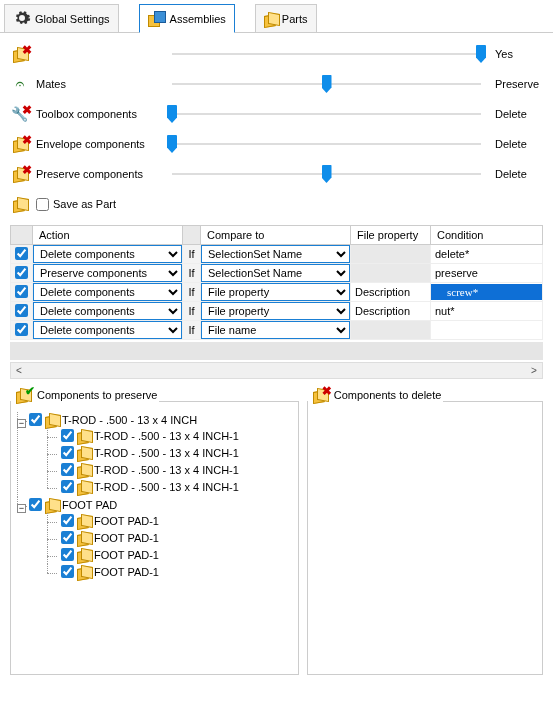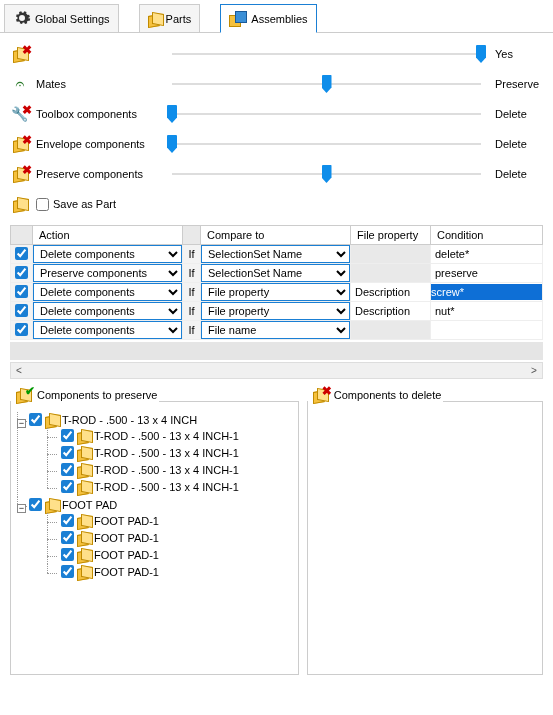--- a/index.html
+++ b/index.html
@@ -109,22 +109,23 @@
     width: 100%;
     border: 1px solid #1a7fd4;
     font-size: 11px;
     padding: 1px 2px;
     background: #fff;
   }
   .if-cell { text-align: center; font-size: 11px; }
   .cond-sel {
     background: #0e6fd6;
     color: #fff;
-    padding: 2px 0;
+    padding: 2px 16px;
     display: block;
+    font-family: Liberation Serif, serif;
   }
   .cond-txt { padding: 2px 4px; display: block; }
   .graybar {
     height: 18px;
     background: #e5e5e5;
     margin-top: 2px;
   }
   .hscroll {
     height: 17px;
     background: #f0f0f0;
@@ -239,27 +240,27 @@
 
 <div class="tabs">
   <div class="tab">
     <span class="ico gear-ico">
       <svg viewBox="0 0 24 24">
           <path fill="#333" d="M12 8a4 4 0 100 8 4 4 0 000-8zm9 4l2 1-1 3-2-.5a8 8 0 01-1.5 1.5l.5 2-3 1-1-2a8 8 0 01-2 0l-1 2-3-1 .5-2A8 8 0 017 16.5L5 17l-1-3 2-1a8 8 0 010-2l-2-1 1-3 2 .5A8 8 0 018.5 6L8 4l3-1 1 2a8 8 0 012 0l1-2 3 1-.5 2A8 8 0 0119.5 8l2-.5 1 3-2 1a8 8 0 010 2z"></path>
         </svg>
     </span>
     <span>Global Settings</span>
   </div>
+  <div class="tab active">
+    <span class="ico asm-ico"></span>
+    <span>Assemblies</span>
+  </div>
   <div class="tab">
     <span class="ico part-ico"></span>
     <span>Parts</span>
-  </div>
-  <div class="tab active">
-    <span class="ico asm-ico"></span>
-    <span>Assemblies</span>
   </div>
 </div>
 <div class="tabline"></div>
 
 <div class="options">
   <div class="opt-row">
     <div class="opt-label">
       <span class="small-ico relico">
           <span class="ico part-ico"></span>
           <span class="delx">✖</span>

